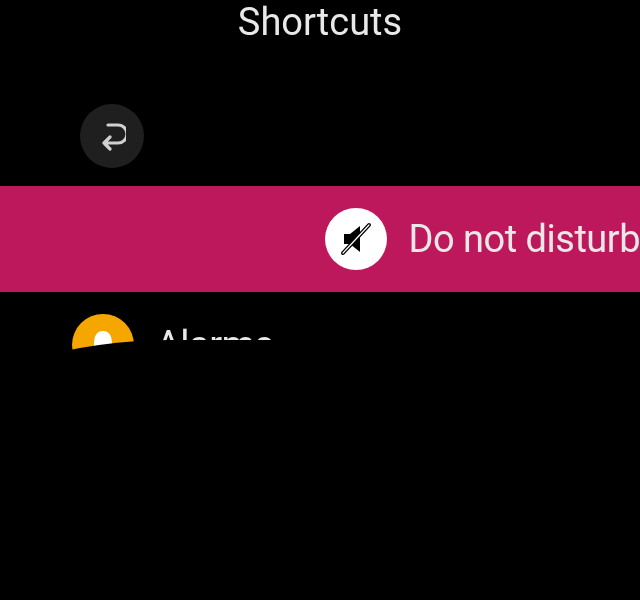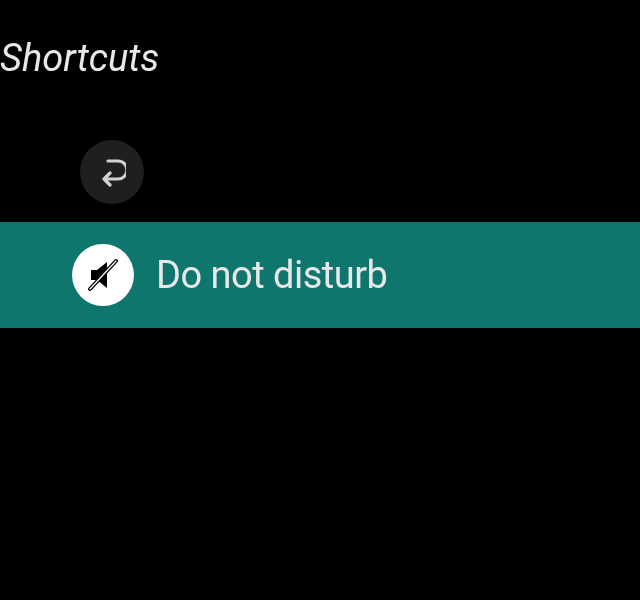--- a/index.html
+++ b/index.html
@@ -10,24 +10,22 @@
     body {
       width: 640px;
       height: 600px;
       background: #000;
       color: #fff;
       font-family: -apple-system, BlinkMacSystemFont, "Segoe UI", Roboto, Helvetica, Arial, sans-serif;
       overflow: hidden;
       position: relative;
     }
     .header {
-      text-align: left;
-      padding-top: 36px;
+      text-align: center;
       padding-bottom: 20px;
-      font-style: italic;
     }
     .header-title {
       font-size: 38px;
       font-weight: 400;
       color: #e8e8e8;
     }
     .back-row {
       padding-left: 80px;
       margin-top: 40px;
       margin-bottom: 18px;
@@ -45,21 +43,22 @@
       display: flex;
       flex-direction: column;
     }
     .list-item {
       display: flex;
       align-items: center;
       padding: 22px 0 22px 72px;
       gap: 22px;
     }
     .list-item.selected {
-      background: #0f766e;
+      background: #be185d;
+      justify-content: flex-end;
     }
     .item-icon {
       width: 62px;
       height: 62px;
       border-radius: 50%;
       display: flex;
       align-items: center;
       justify-content: center;
       flex-shrink: 0;
     }

